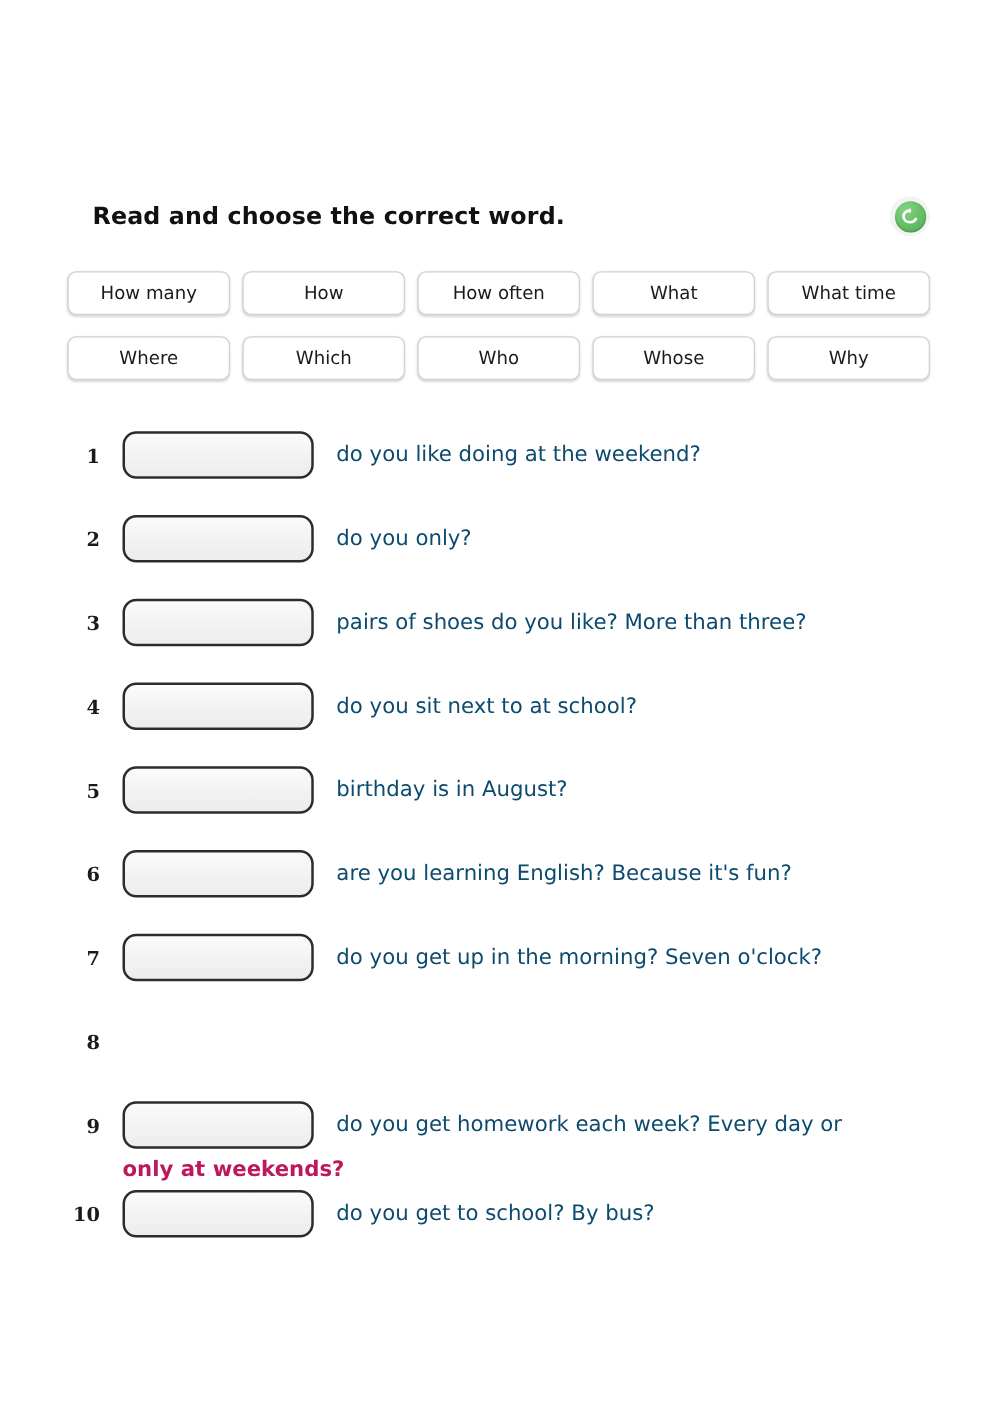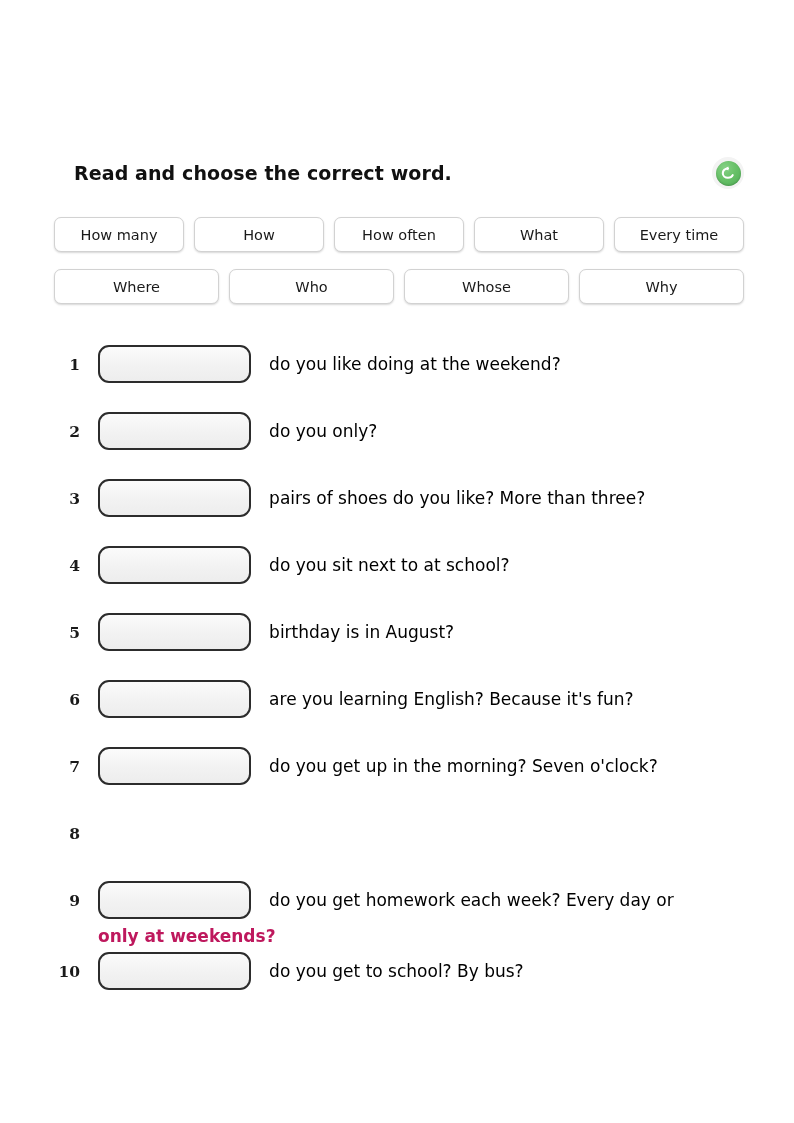--- a/index.html
+++ b/index.html
@@ -130,21 +130,21 @@
     border-radius: 11px;
     background: linear-gradient(to bottom, #fbfbfb 0%, #f2f2f2 55%, #ededed 100%);
     box-sizing: border-box;
   }
   .q-text {
     display: inline;
     vertical-align: middle;
     margin-left: 13px;
     font-size: 17px;
     line-height: 31px;
-    color: #000000;
+    color: #0c4a6e;
   }
   .q-text-wrap {
     display: block;
     font-size: 17px;
     line-height: 31px;
     color: #be185d;
     margin-top: 2px;
     font-weight: bold;
   }
 </style>
@@ -164,24 +164,25 @@
       </div>
     </div>
   </div>
 
   <div class="wordbank">
     <div class="wb-row">
       <div class="wb-btn">How many</div>
       <div class="wb-btn">How</div>
       <div class="wb-btn">How often</div>
       <div class="wb-btn">What</div>
-      <div class="wb-btn">Every time</div>
+      <div class="wb-btn">What time</div>
     </div>
     <div class="wb-row">
       <div class="wb-btn">Where</div>
+      <div class="wb-btn">Which</div>
       <div class="wb-btn">Who</div>
       <div class="wb-btn">Whose</div>
       <div class="wb-btn">Why</div>
     </div>
   </div>
 
   <div class="questions">
 
     <div class="q-row">
       <span class="q-num">1</span>

